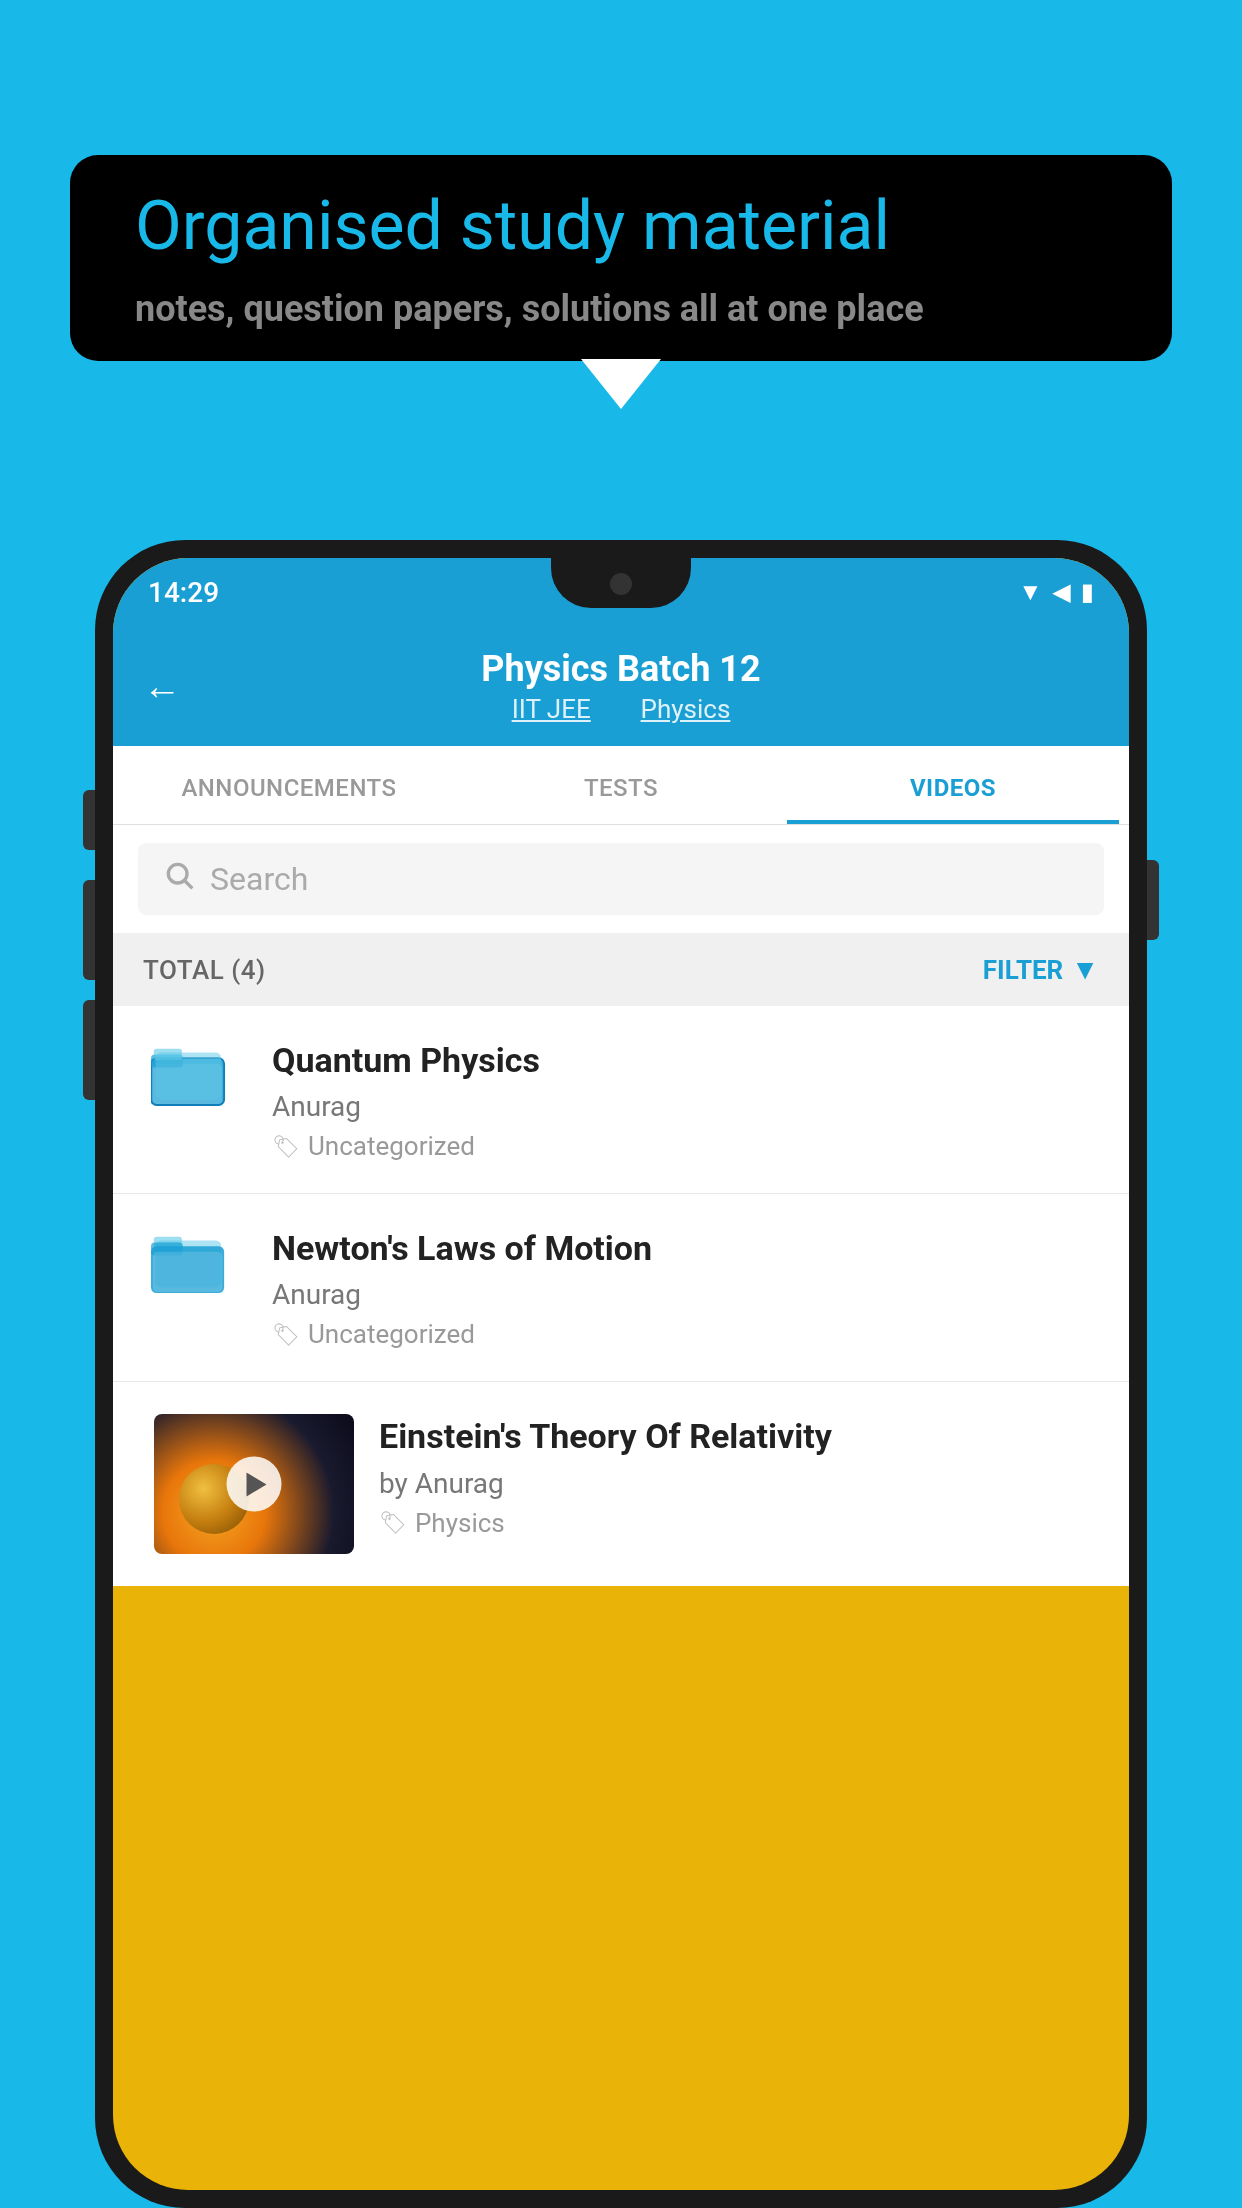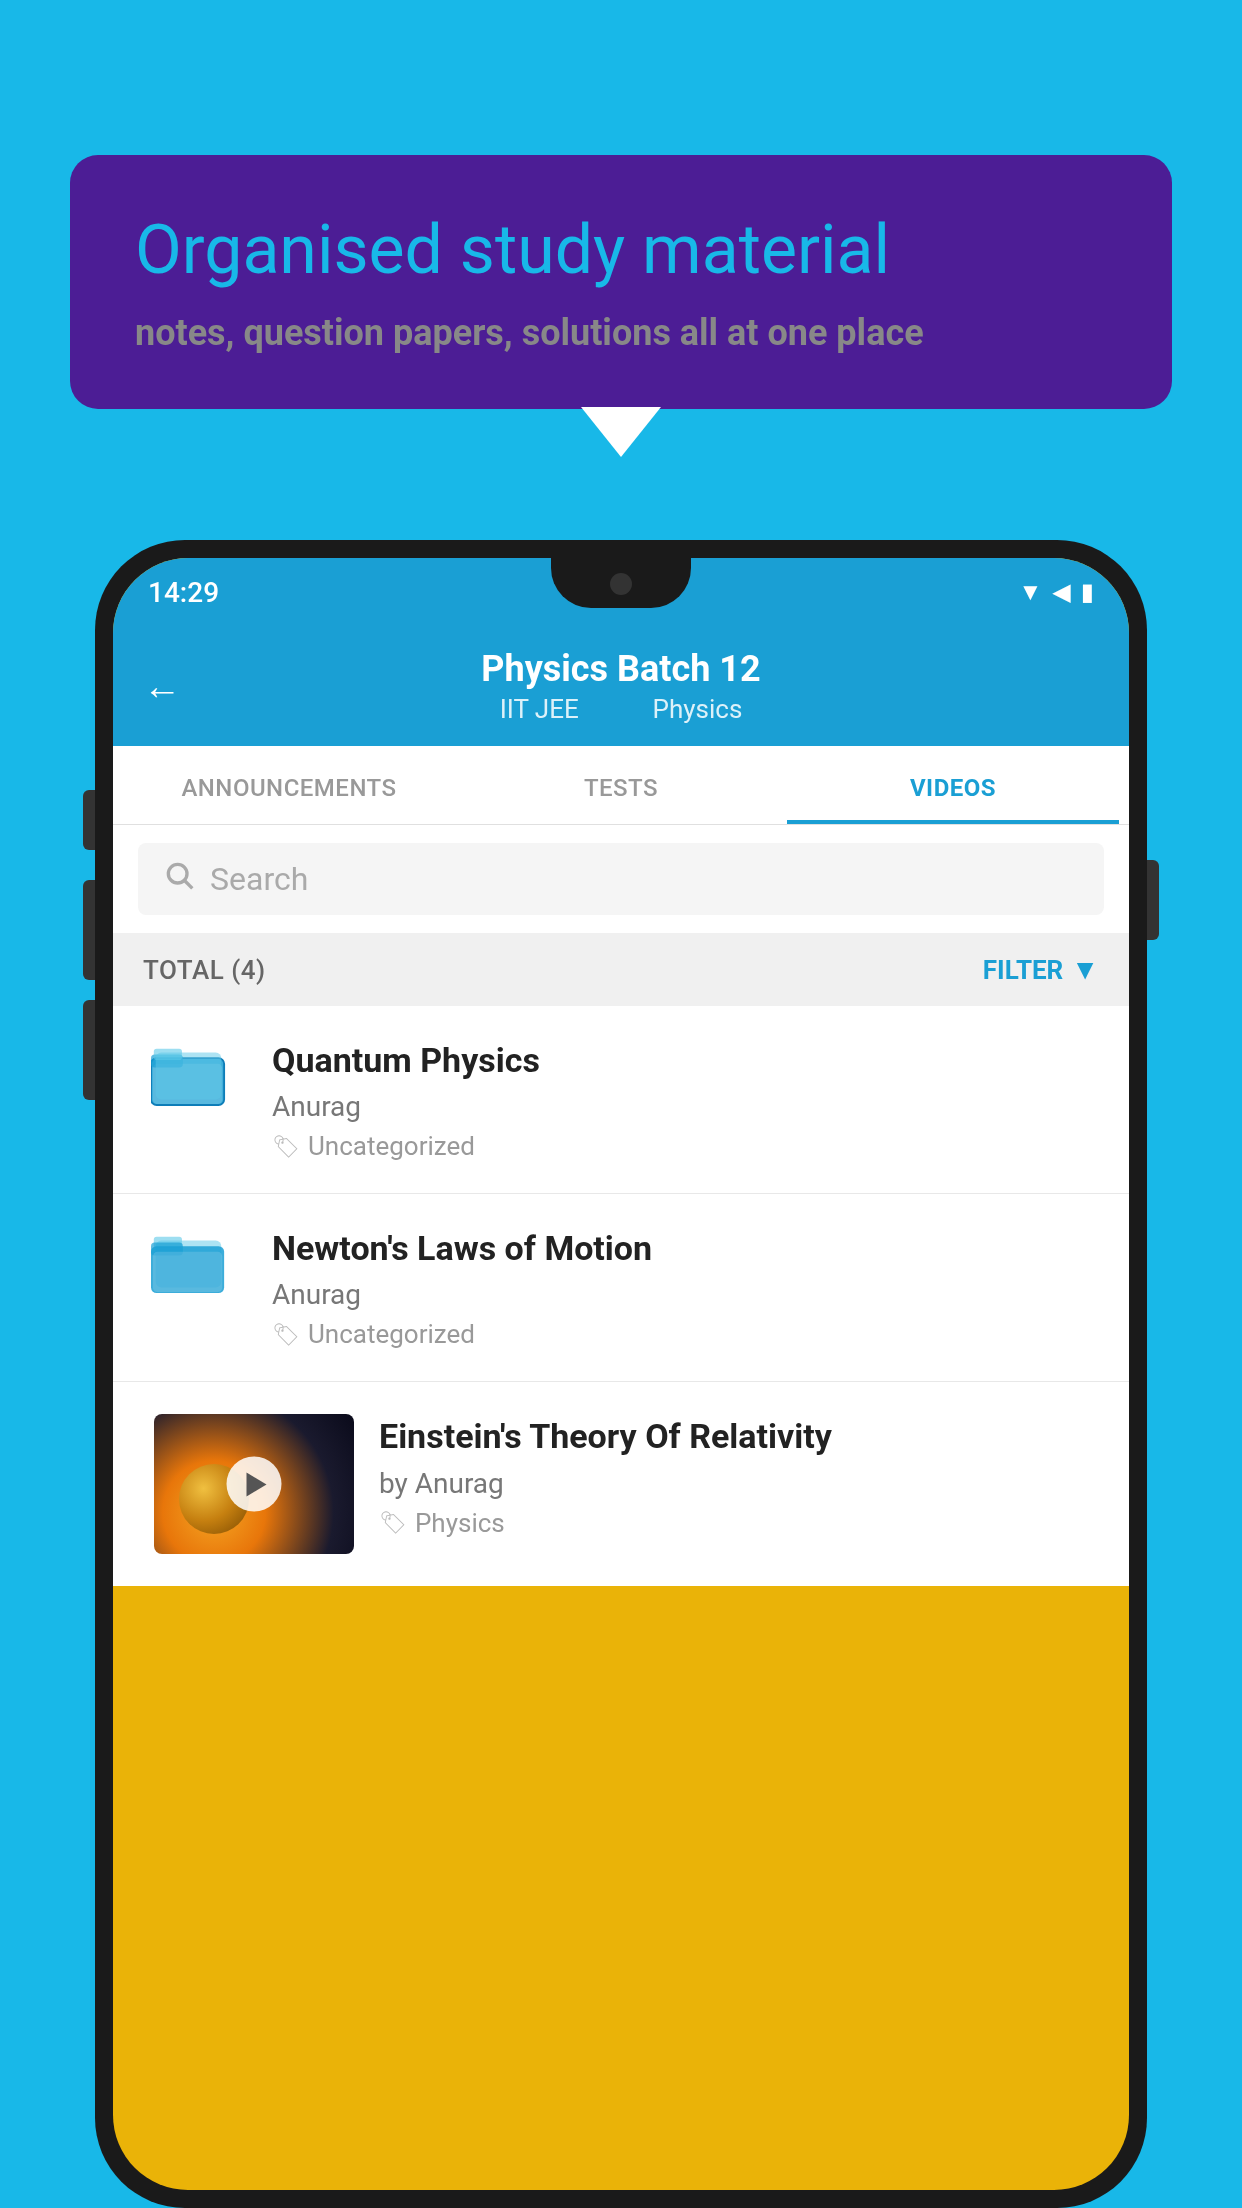--- a/index.html
+++ b/index.html
@@ -13,23 +13,23 @@
     }
 
     
     .speech-bubble-container {
       position: absolute;
       top: 155px;
       left: 70px;
       right: 70px;
     }
     .speech-bubble {
-      background: #4c1d95;
+      background: #000000;
       border-radius: 28px;
-      padding: 55px 65px;
+      padding: 31px 65px;
       position: relative;
     }
     .speech-bubble::after {
       content: '';
       position: absolute;
       bottom: -48px;
       left: 50%;
       transform: translateX(-50%);
       width: 0;
       height: 0;
@@ -143,21 +143,22 @@
       color: white;
       font-size: 36px;
       font-weight: 700;
     }
     .header-subtitle {
       color: rgba(255,255,255,0.85);
       font-size: 26px;
       margin-top: 4px;
     }
     .header-subtitle span {
-      margin: 0 24px;
+      margin: 0 12px;
+      text-decoration: underline;
     }
 
     
     .tabs-bar {
       background: white;
       display: flex;
       border-bottom: 1px solid #e0e0e0;
       padding: 0 10px;
     }
     .tab-item {

